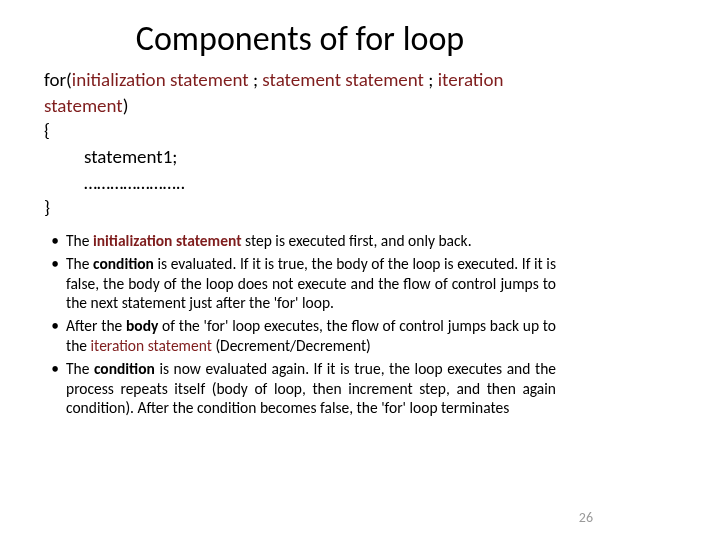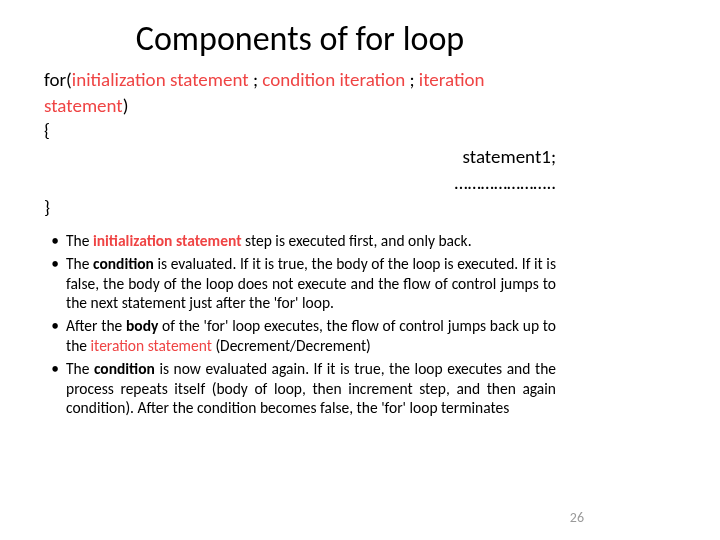--- a/index.html
+++ b/index.html
@@ -27,23 +27,22 @@
   }
   .content {
     padding: 0 44px;
   }
   .format-block {
     font-size: 19px;
     line-height: 1.35;
   }
   .format-block .indent {
     padding-left: 40px;
-    text-align: right;
   }
-  .red { color: #ef4444; }
+  .red { color: #7f1d1d; }
   .bold { font-weight: 700; }
   .bullets {
     margin-top: 10px;
     font-size: 15.5px;
   }
   .bullets .row {
     display: flex;
     margin-bottom: 3px;
     text-align: justify;
   }
@@ -51,38 +50,38 @@
     width: 22px;
     flex: 0 0 22px;
     text-align: center;
   }
   .bullets .row .txt {
     flex: 1;
     line-height: 1.28;
   }
   .pagenum {
     position: absolute;
-    right: 16px;
+    right: 7px;
     bottom: 14px;
     font-size: 14px;
     color: #9a9a9a;
   }
 </style>
 </head>
 <body>
 
 <div class="slide">
 
   <div class="title">Components of for loop</div>
 
   <div class="content">
 
     <div class="format-block">
       <div>
-        <span>for(</span><span class="red">initialization statement</span><span> ; </span><span class="red">condition iteration</span><span> ; </span><span class="red">iteration statement</span><span>)</span>
+        <span>for(</span><span class="red">initialization statement</span><span> ; </span><span class="red">statement statement</span><span> ; </span><span class="red">iteration statement</span><span>)</span>
       </div>
       <div>{</div>
       <div class="indent">statement1;</div>
       <div class="indent">…………………..</div>
       <div>}</div>
     </div>
 
     <div class="bullets">
 
       <div class="row">

